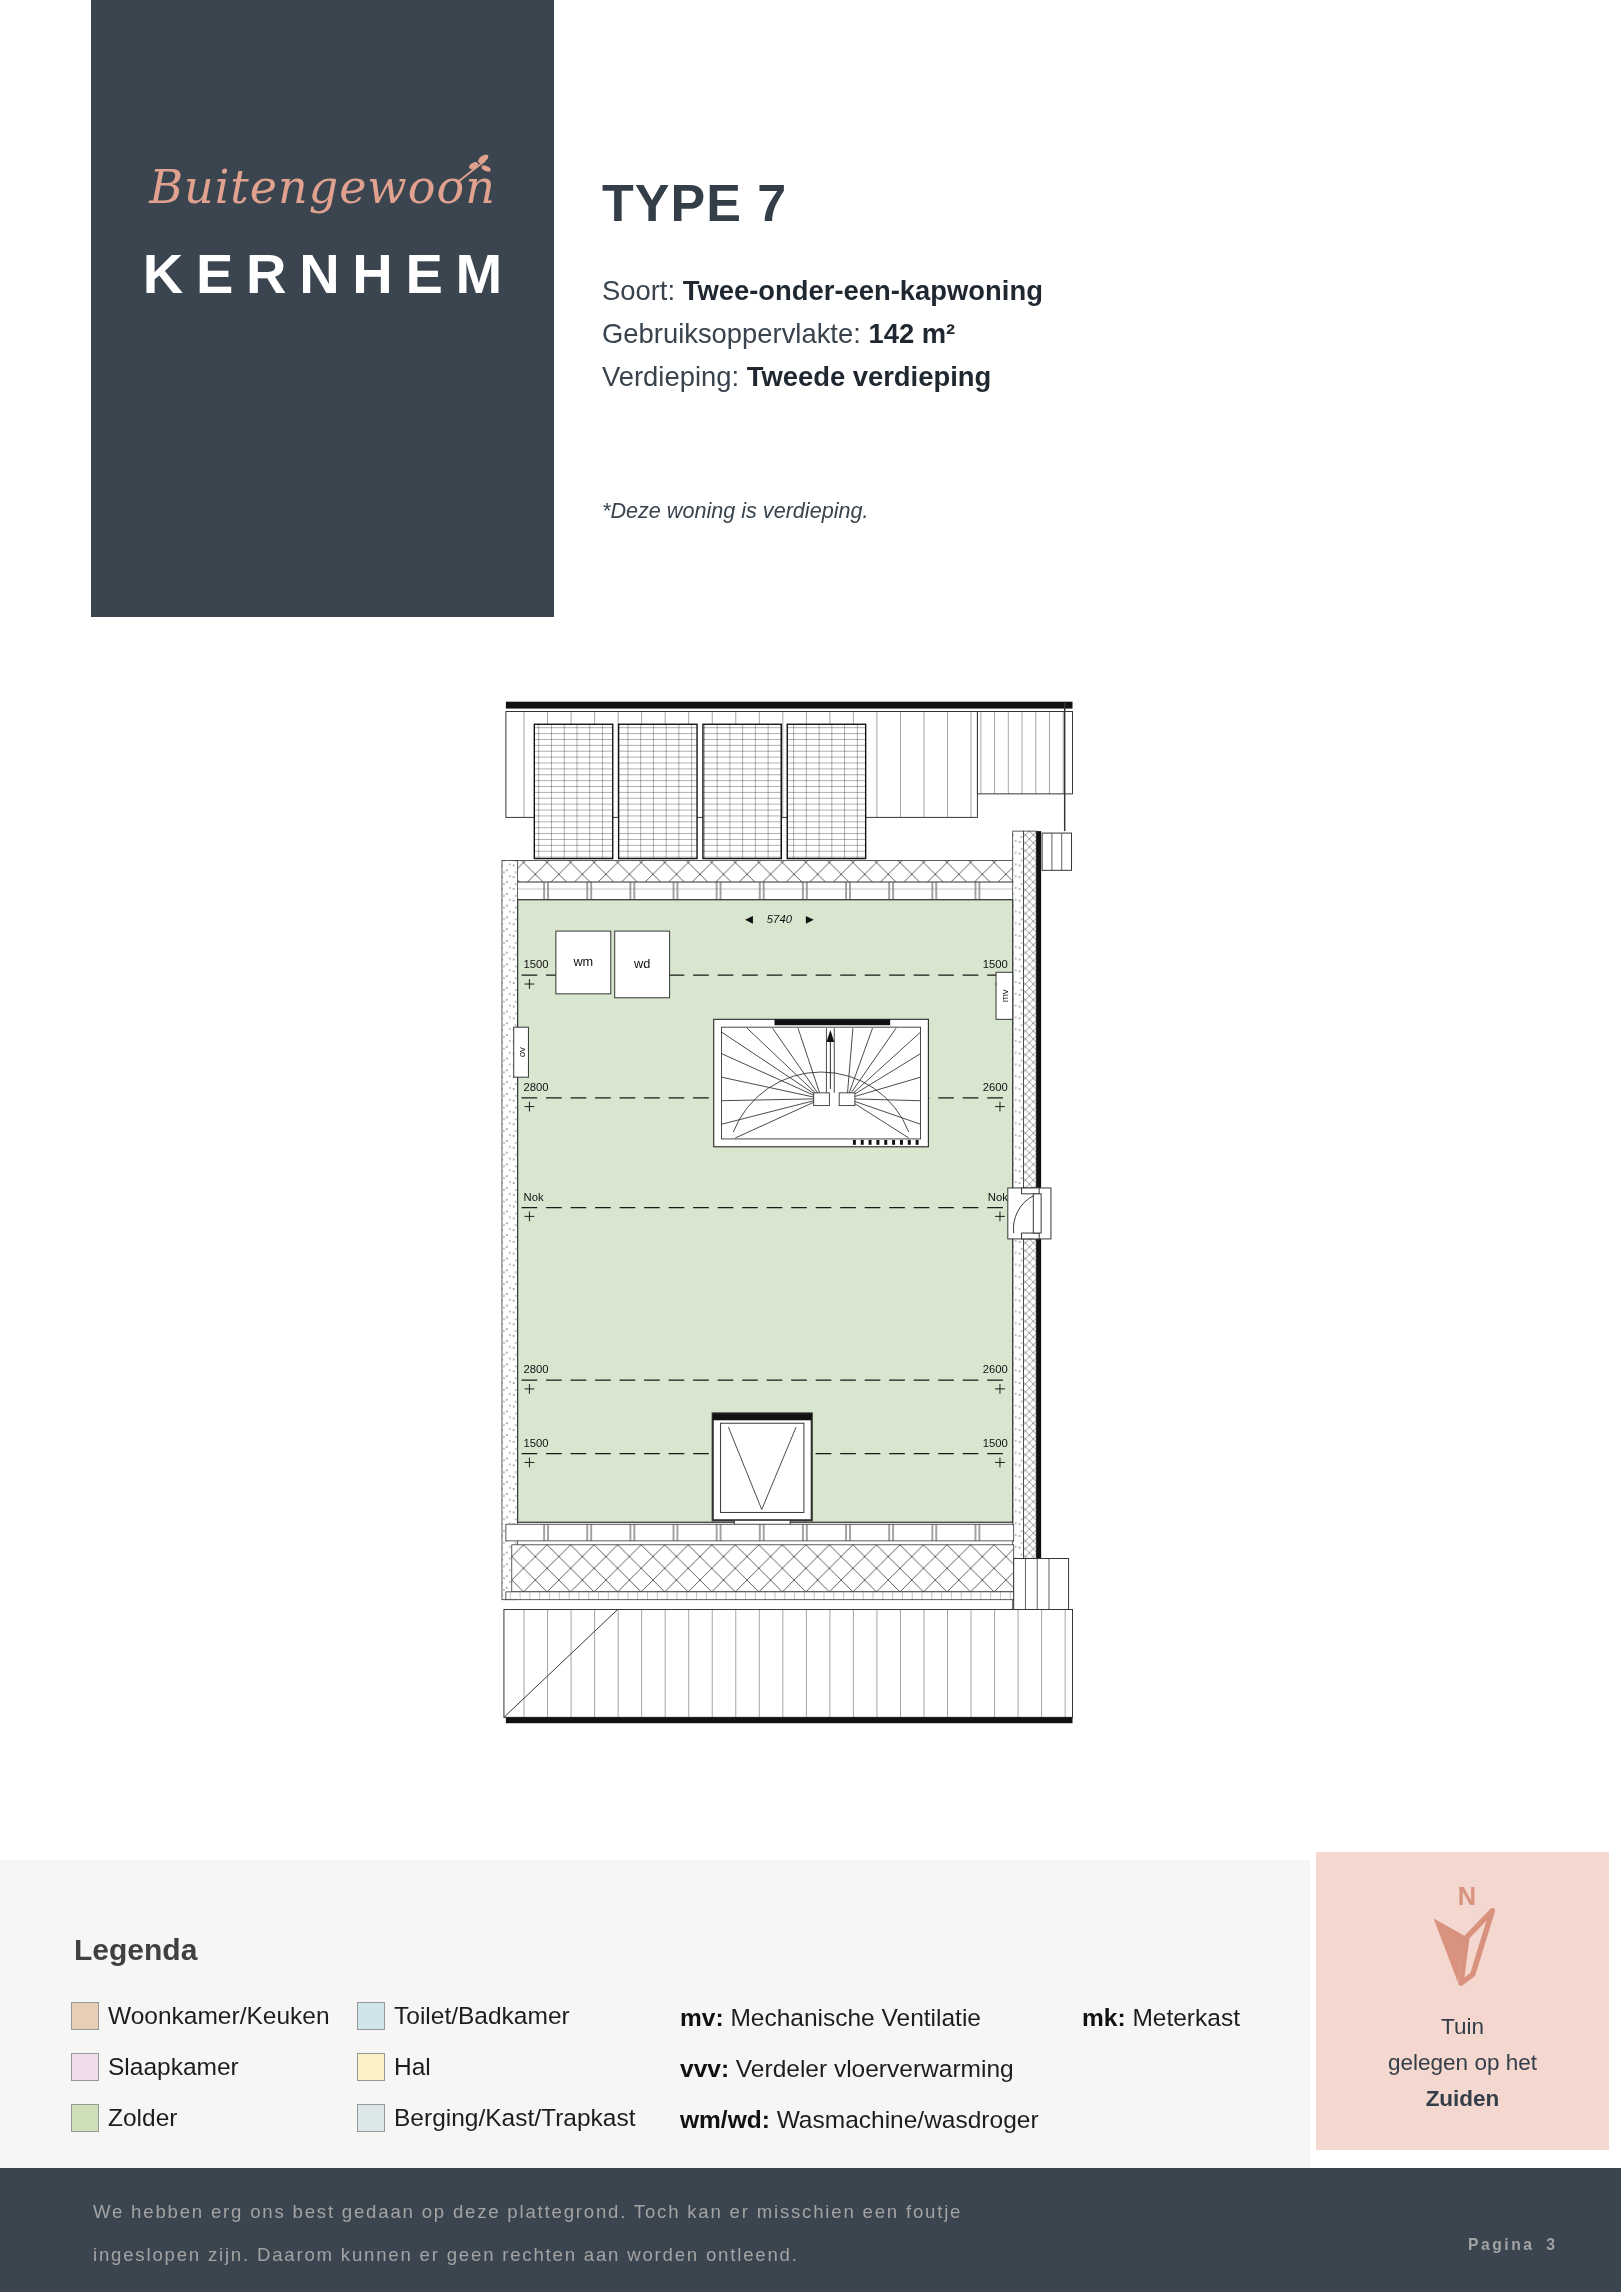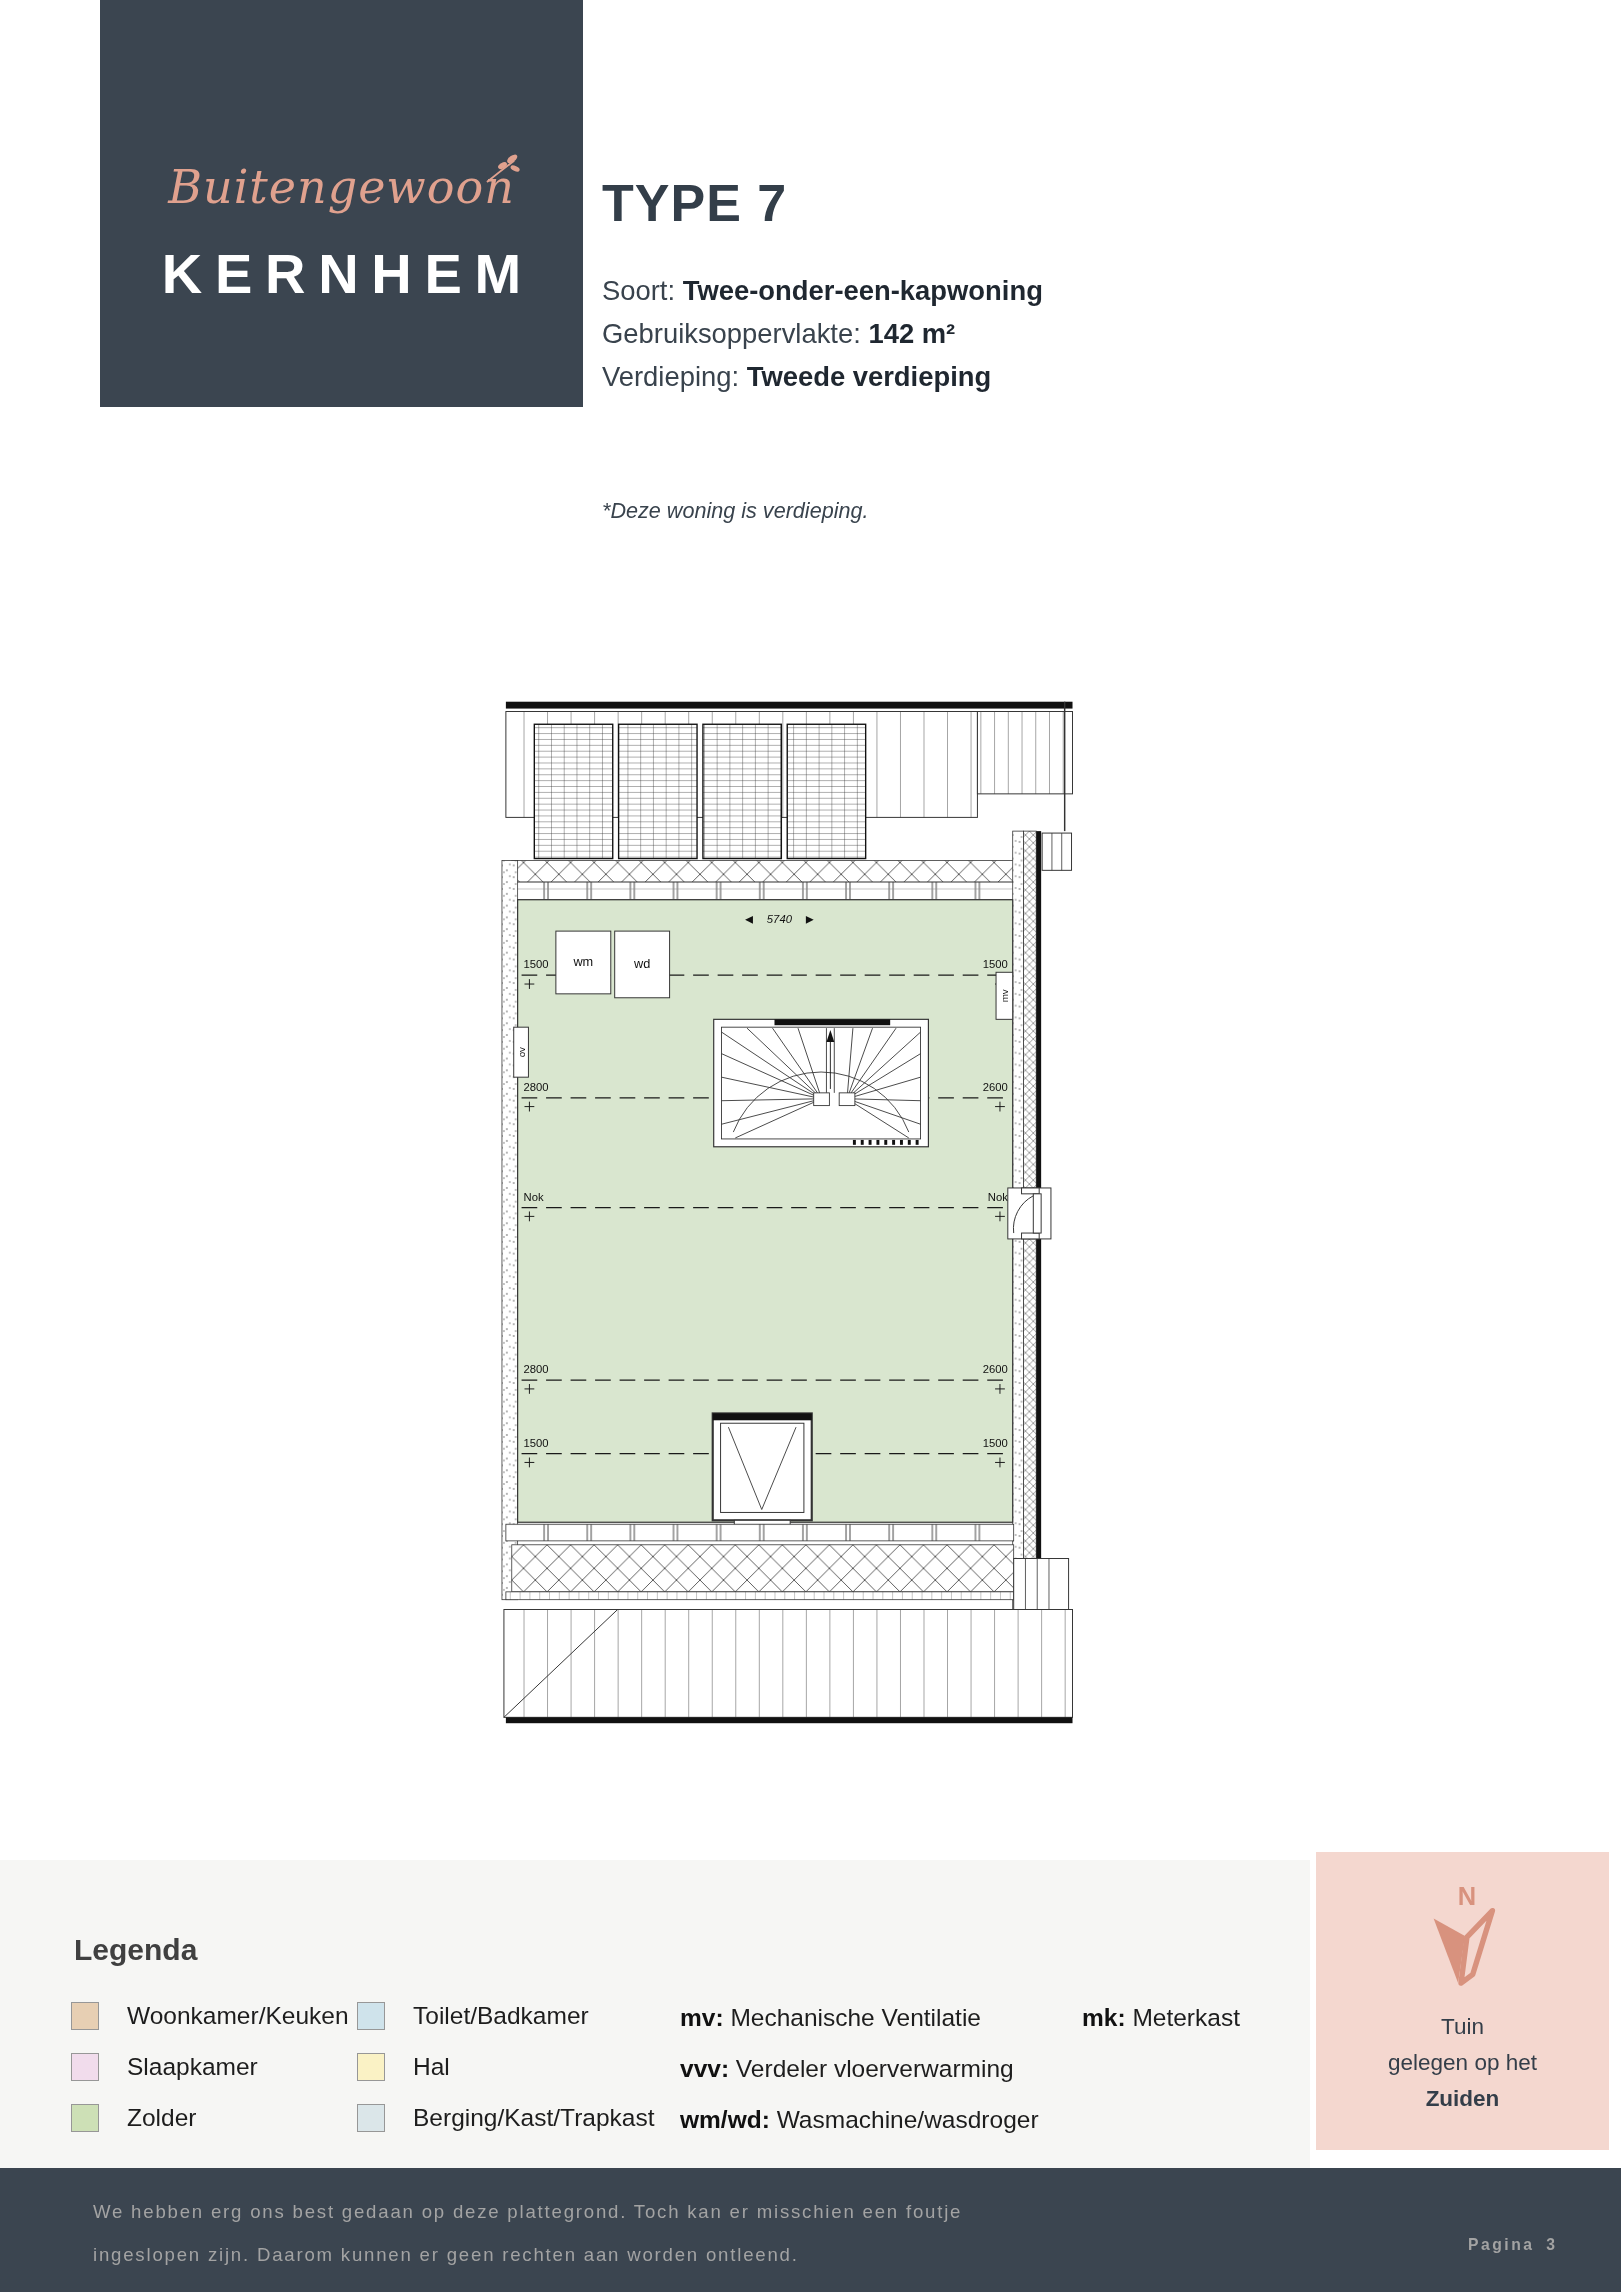--- a/index.html
+++ b/index.html
@@ -1,40 +1,40 @@
 <!DOCTYPE html>
 <html><head>
 <meta charset="utf-8">
 <style>
   html,body{margin:0;padding:0;background:#e9e9e9;}
   .page{position:relative;width:1621px;height:2293px;background:#ffffff;overflow:hidden;
         font-family:"Liberation Sans",sans-serif;}
   .abs{position:absolute;}
 
   
-  .logo-block{left:100px;top:0;width:463px;height:407px;padding-left:20px;}
+  .logo-block{left:91px;top:0;width:463px;height:617px;}
   .logo-script{left:0;right:0;top:160px;text-align:center;
                font-family:"DejaVu Serif",serif;font-style:italic;
                font-size:46px;letter-spacing:1px;}
   .logo-sprig{right:61px;top:153px;}
   .logo-brand{left:0;right:0;top:241px;text-align:center;color:#ffffff;
               font-size:56px;font-weight:700;letter-spacing:12.7px;text-indent:12.7px;}
 
   
   .title{left:600px;top:90px;font-size:76px;font-weight:800;color:#333e49;letter-spacing:1px;}
   .subtitle{left:602px;top:173px;font-size:52px;font-weight:800;color:#333e49;letter-spacing:1px;}
   .info-list{left:602px;top:275px;font-size:27.4px;color:#39434d;}
   .info-row{height:43px;}
   .info-row b{color:#1f2730;font-weight:700;}
   .note{left:602px;top:498px;font-size:21.6px;font-style:italic;color:#39434d;}
 
   
   .legend-band{left:0;top:1860px;width:1310px;height:308px;background:#f6f6f4;}
   .legend-title{left:74px;top:73px;font-size:30px;font-weight:700;color:#404040;}
-  .lg-item{display:flex;align-items:center;gap:28px;font-size:24.5px;color:#1d1d1d;}
+  .lg-item{display:flex;align-items:center;gap:9px;font-size:24.5px;color:#1d1d1d;}
   .lg-swatch{width:28px;height:28px;border:1px solid #979797;box-sizing:border-box;display:inline-block;}
   .lg-abbr{font-size:24.5px;color:#1d1d1d;}
   .lg-abbr b{font-weight:700;color:#111;}
 
   
   .compass-box{left:1316px;top:1852px;width:293px;height:298px;background:#f4d7cf;text-align:center;}
   .compass-svg{margin:29px auto 0;display:block;}
   .compass-text{margin-top:9.8px;font-size:22.5px;line-height:36px;color:#343e49;}
   .compass-text .b3{font-weight:700;}
 

